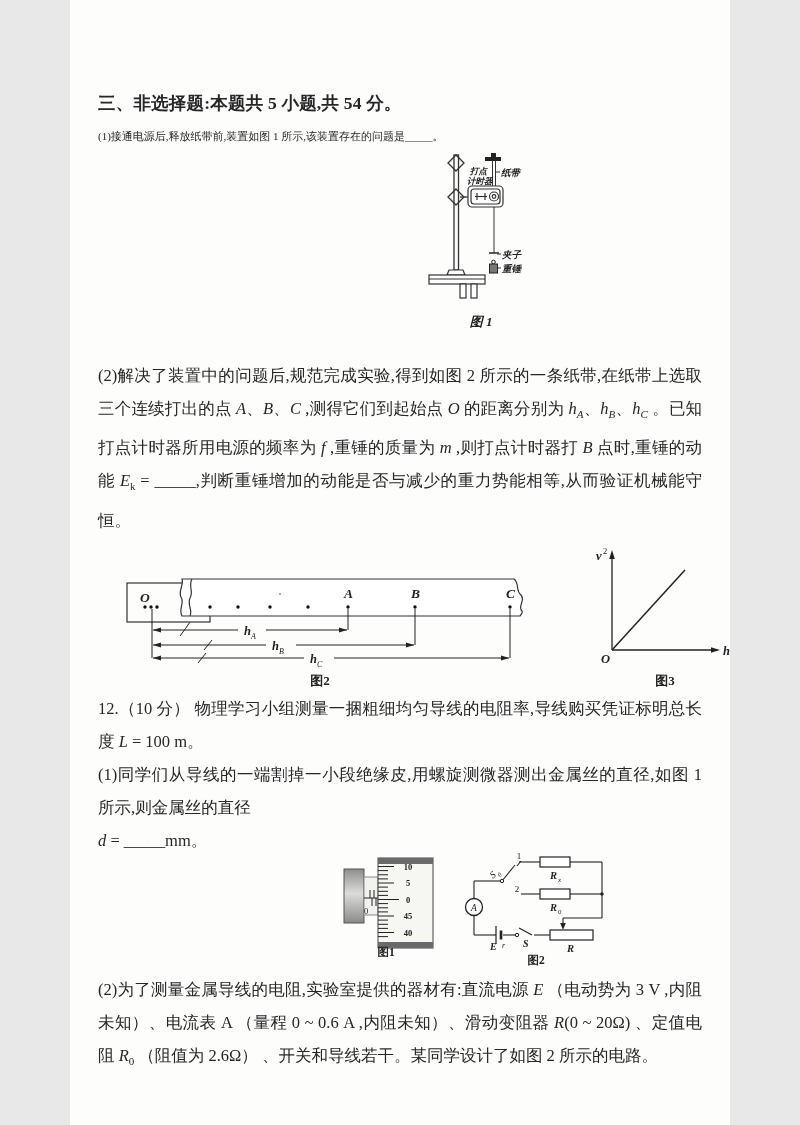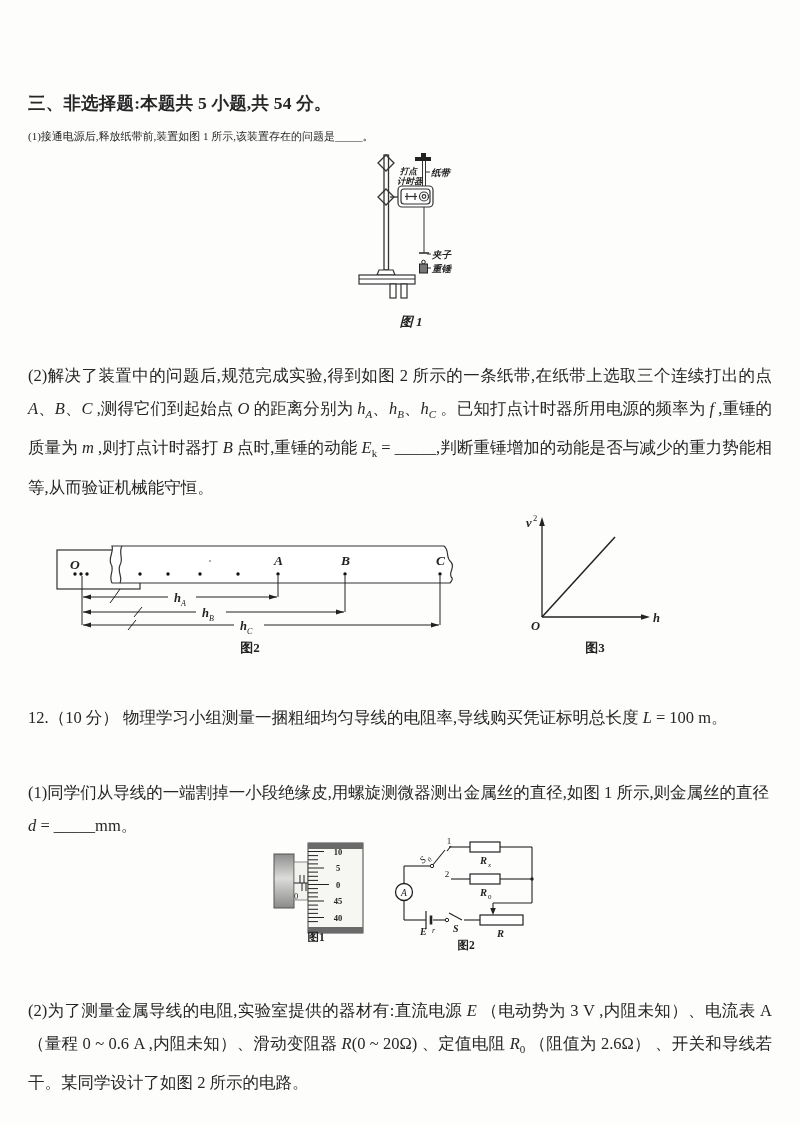--- a/index.html
+++ b/index.html
@@ -1,30 +1,30 @@
 <!DOCTYPE html>
 <html><head>
 <meta charset="utf-8">
 <style>
   html,body{margin:0;padding:0;background:#e8e8e8;}
   .page{
-    width:800px;height:1125px;margin:0 auto;background:#fdfdfc;
+    width:660px;height:1125px;margin:0 auto;background:#fdfdfc;
     box-sizing:border-box;padding:90px 28px 0 28px;
     font-family:"Liberation Serif","DejaVu Serif",serif;
     color:#262626;overflow:hidden;position:relative;
   }
   p{margin:0;}
   .sec-header{font-size:17.5px;font-weight:700;line-height:26px;letter-spacing:.2px;}
   .stem{font-size:16.5px;line-height:26px;margin-top:11px;}
   .para{font-size:11px;line-height:26px;margin-top:7px;text-align:justify;font-family:Liberation Serif, serif;}
-  .para-wide{font-size:16.5px;line-height:33px;text-align:justify;margin-top:42px;}
+  .para-wide{font-size:16.5px;line-height:33px;text-align:justify;}
   .p2{margin-top:28px;}
   .p3{margin-top:36px;}
   .q12stem{}
-  .q12p2{}
+  .q12p2{margin-top:6px;}
   i{font-style:italic;}
   sub,sup{font-size:11px;}
   .fig1-wrap{margin:4px 0 0 318px;width:190px;font-style:italic;}
   .figrow{display:flex;align-items:flex-start;margin-top:0;}
   .fig2-wrap{margin-left:22px;padding-top:27px;}
   .fig3-wrap{margin-left:35px;}
   .figrow2{display:flex;align-items:flex-start;margin-top:-6px;}
   .figmicro-wrap{margin-left:238px;}
   .figcirc-wrap{margin-left:18px;}
   svg{display:block;}

